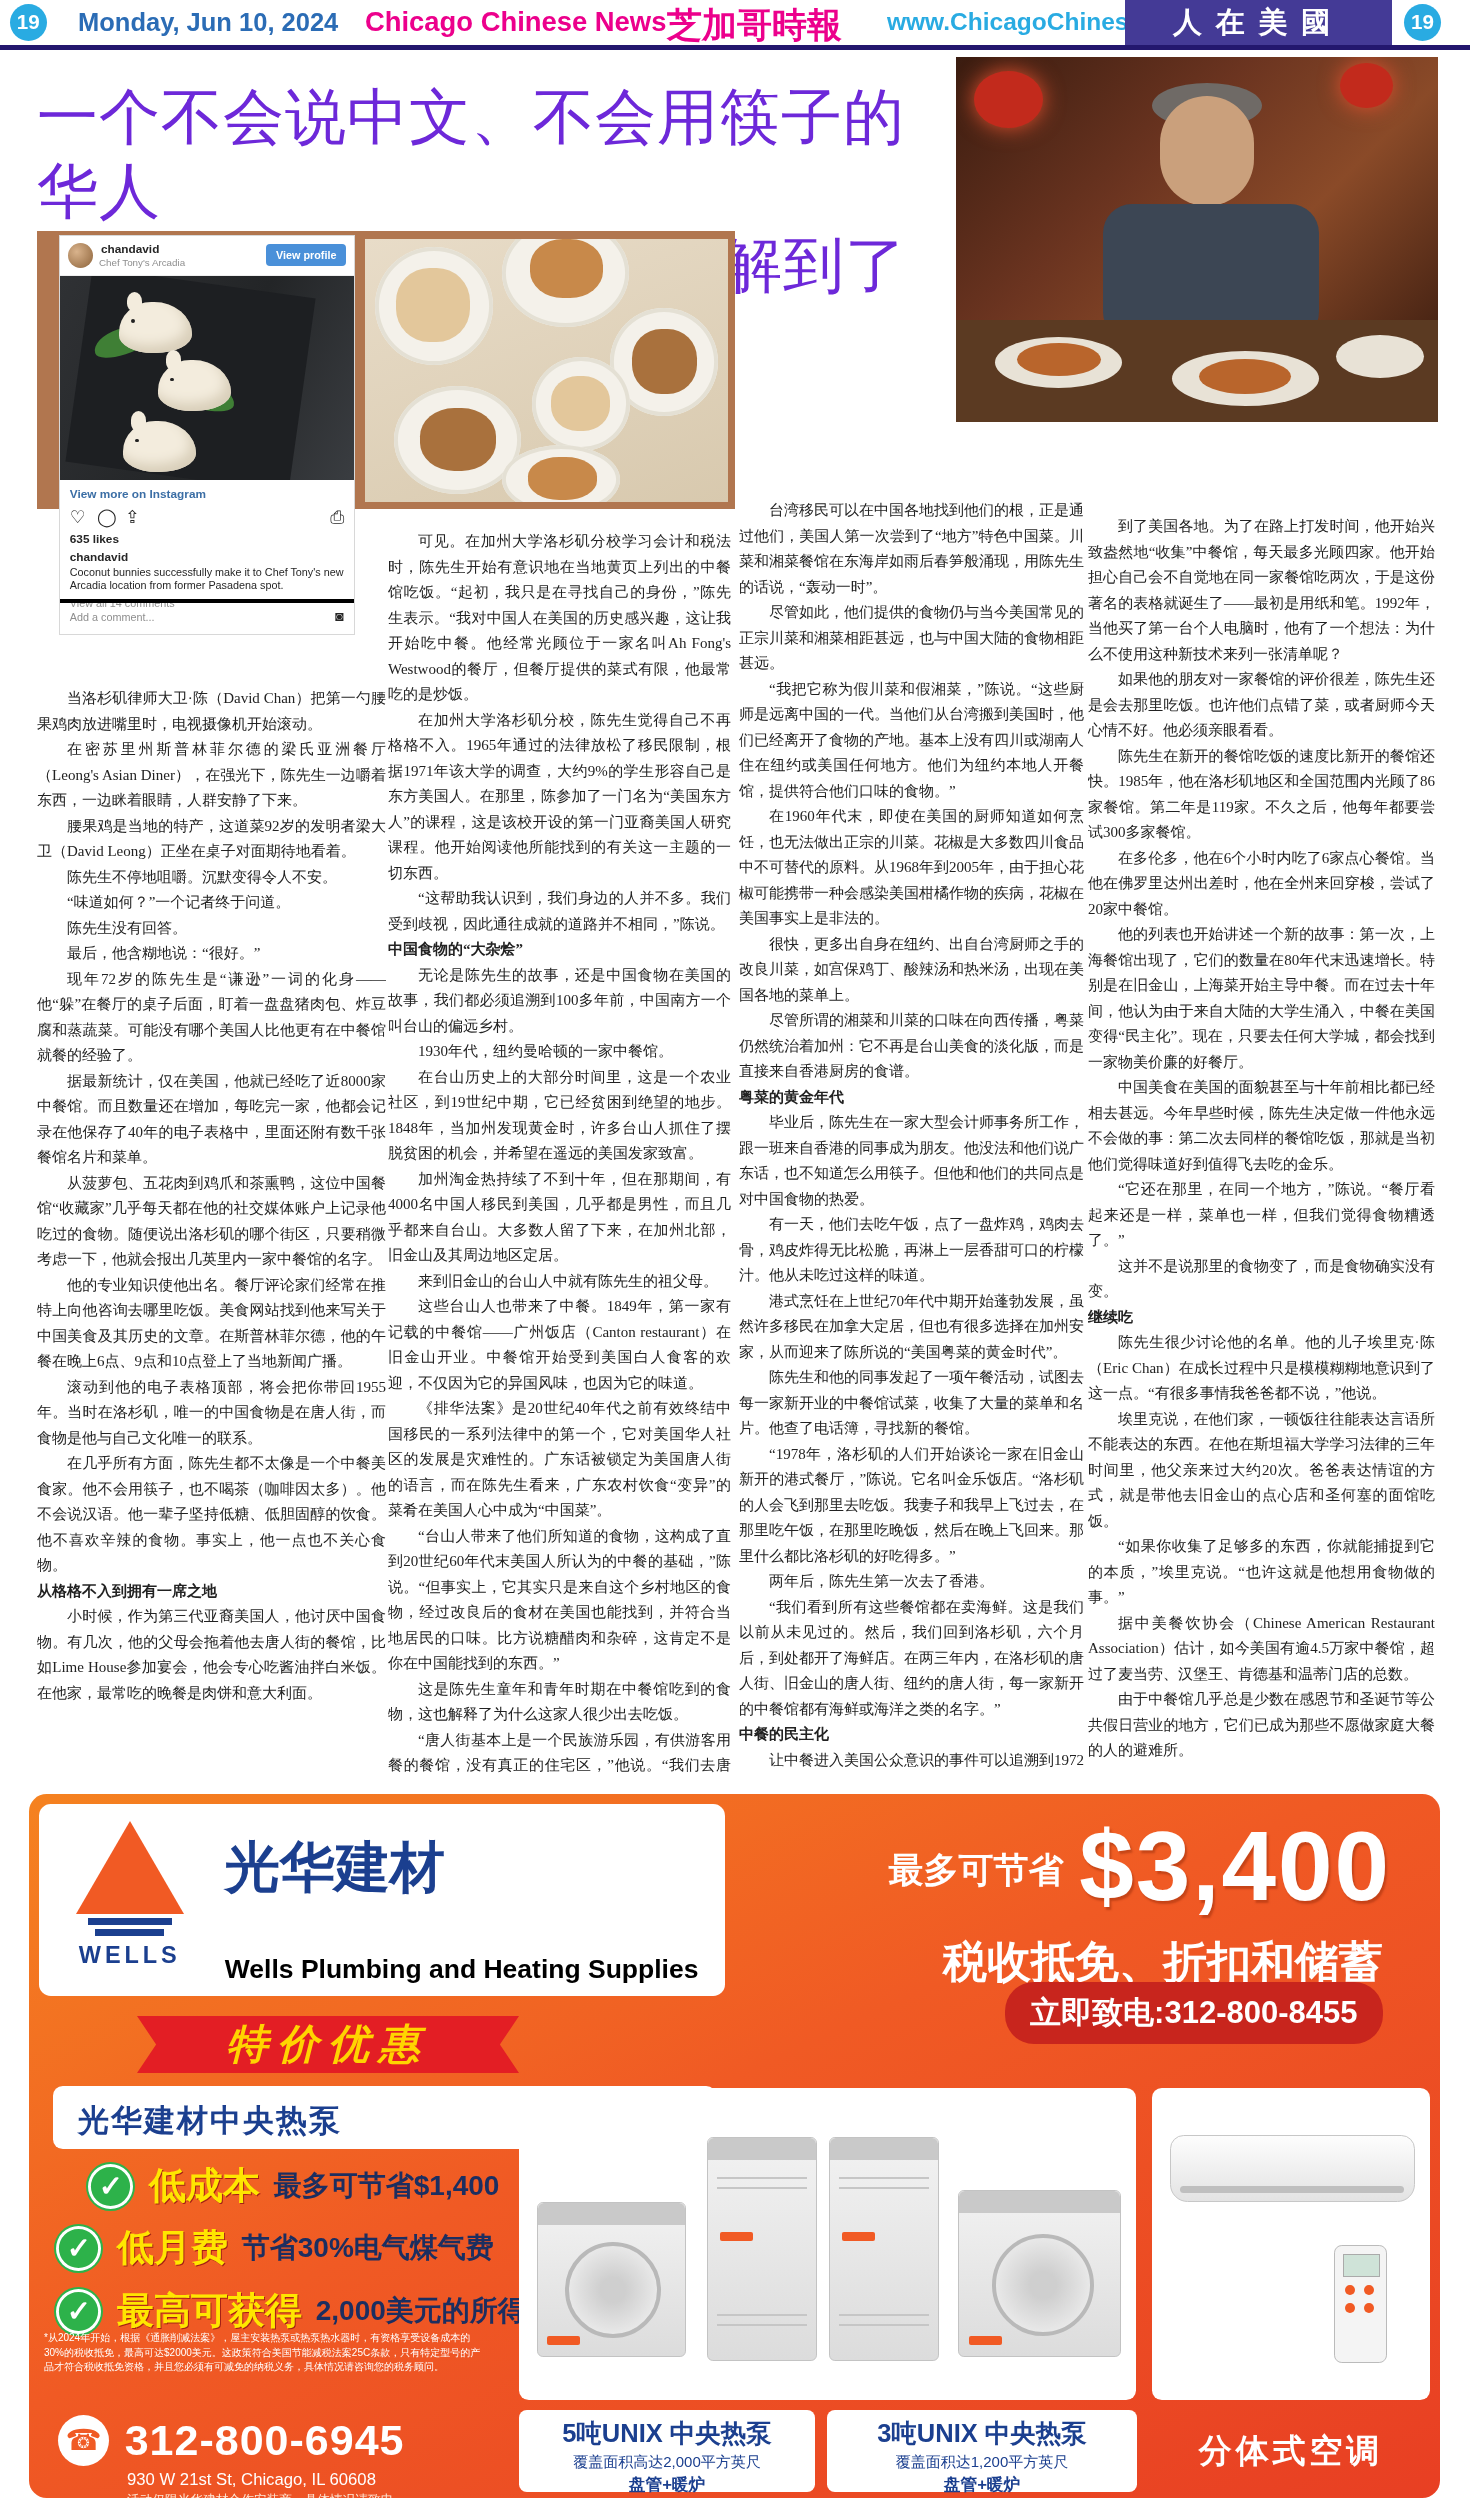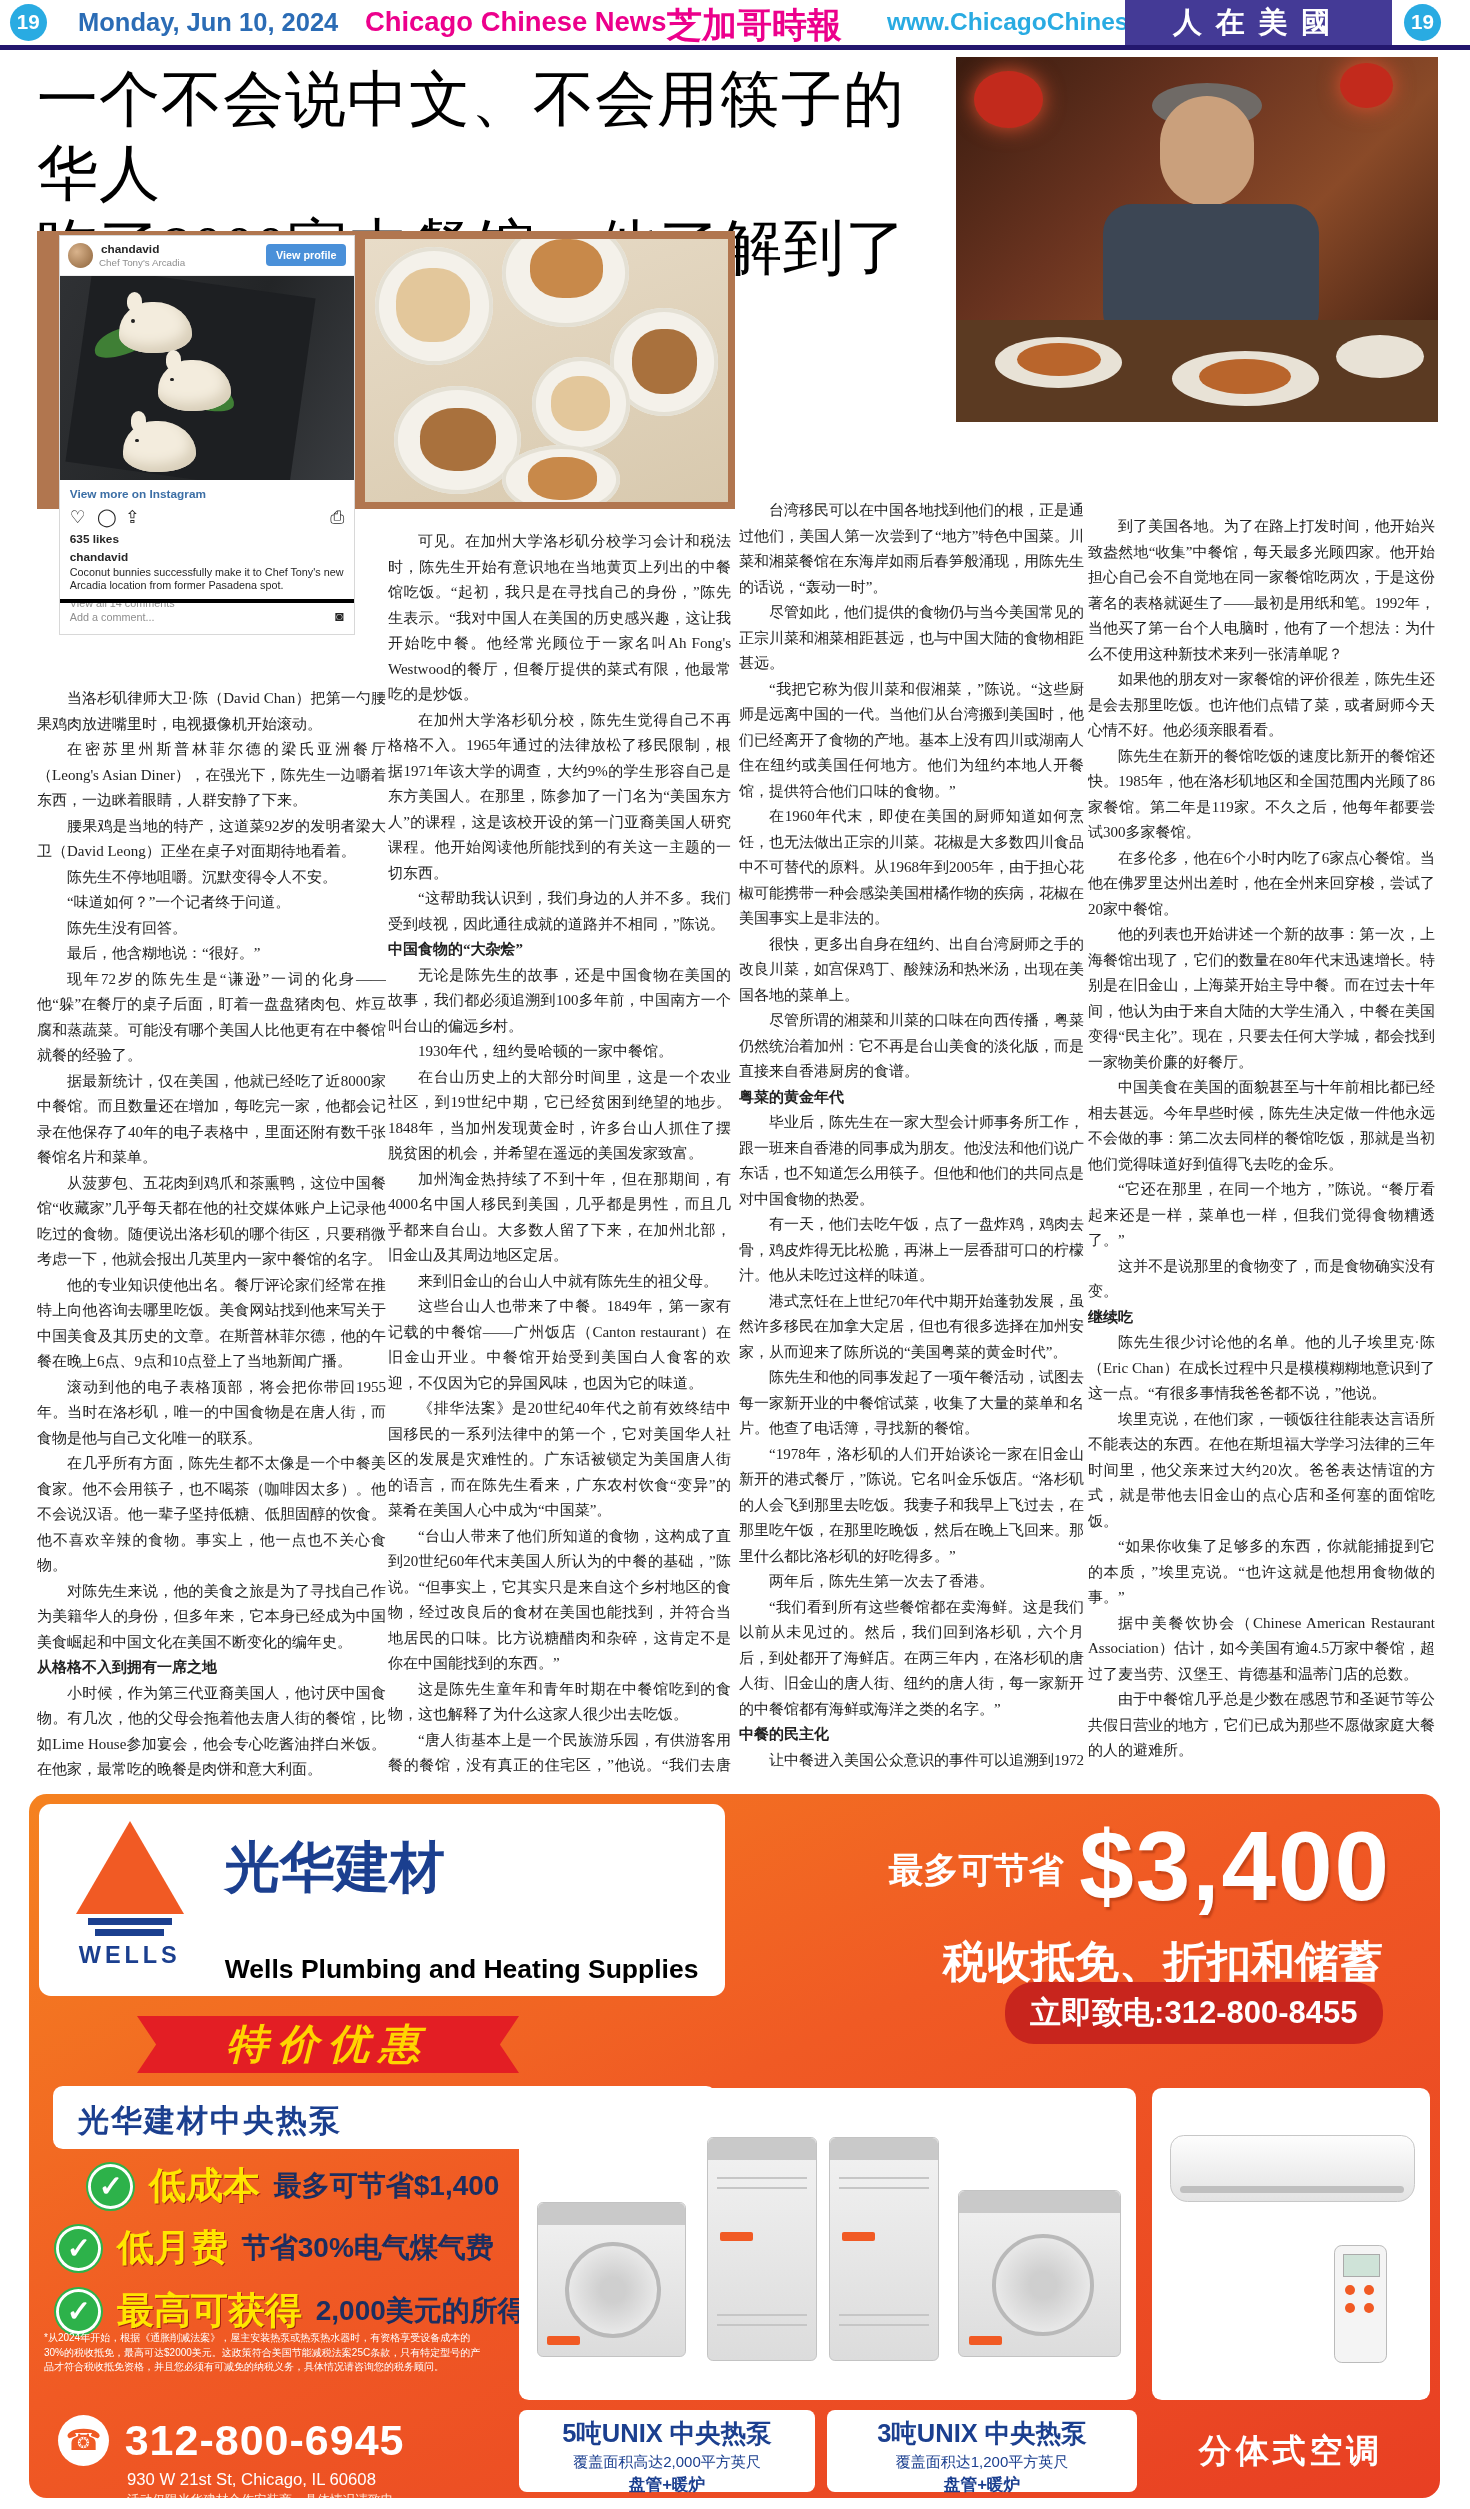--- a/index.html
+++ b/index.html
@@ -15,22 +15,22 @@
   #mast-date{position:absolute;left:78px;top:7.8px;font-size:25.5px;font-weight:bold;color:#2b6cb5;}
   #mast-ccn{position:absolute;left:365px;top:5.9px;font-size:27.4px;font-weight:bold;color:#ec008c;}
   #mast-zh{position:absolute;left:667px;top:2px;font-size:35px;font-weight:bold;color:#ec008c;}
   #mast-site{position:absolute;left:887px;top:7.8px;font-size:24.5px;font-weight:bold;color:#29abe2;}
   #mast-section{position:absolute;left:1125px;top:0;width:267px;height:45px;background:#443a96;
                 color:#fff;font-size:29px;font-weight:bold;display:flex;align-items:center;
                 justify-content:center;letter-spacing:13.7px;}
   #mast-rule{position:absolute;left:0;top:45px;width:1470px;height:4.9px;background:#23176e;}
 
   
-  #headline{position:absolute;left:37px;top:63px;width:916px;font-size:61px;line-height:74px;
-            color:#000000;letter-spacing:1px;}
+  #headline{position:absolute;left:37px;top:81px;width:916px;font-size:61px;line-height:74px;
+            color:#6d28d9;letter-spacing:1px;}
 
   
   #photo-man{position:absolute;left:956px;top:57px;width:482px;height:365px;overflow:hidden;
              background:linear-gradient(135deg,#3a1c10 0%,#6b3420 35%,#8a4a28 60%,#2e150c 100%);}
   #photo-man .lantern{position:absolute;width:69px;height:57px;border-radius:50%;background:#c22a1c;box-shadow:0 0 21.6px #e0512f;}
   #photo-man .head{position:absolute;left:204px;top:39px;width:94px;height:110px;border-radius:47px;
                    background:#caa07c;}
   #photo-man .hair{position:absolute;left:196px;top:25.5px;width:110px;height:45px;border-radius:50%;background:#6f6a66;}
   #photo-man .shirt{position:absolute;left:147px;top:147px;width:216px;height:137px;border-radius:29px;background:#3c4654;}
   #photo-man .table{position:absolute;left:0;top:263px;width:482px;height:102px;background:#5b3a22;}
@@ -240,21 +240,20 @@
       <div class="para">陈先生不停地咀嚼。沉默变得令人不安。</div>
       <div class="para">“味道如何？”一个记者终于问道。</div>
       <div class="para">陈先生没有回答。</div>
       <div class="para">最后，他含糊地说：“很好。”</div>
       <div class="para">现年72岁的陈先生是“谦逊”一词的化身——他“躲”在餐厅的桌子后面，盯着一盘盘猪肉包、炸豆腐和蒸蔬菜。可能没有哪个美国人比他更有在中餐馆就餐的经验了。</div>
       <div class="para">据最新统计，仅在美国，他就已经吃了近8000家中餐馆。而且数量还在增加，每吃完一家，他都会记录在他保存了40年的电子表格中，里面还附有数千张餐馆名片和菜单。</div>
       <div class="para">从菠萝包、五花肉到鸡爪和茶熏鸭，这位中国餐馆“收藏家”几乎每天都在他的社交媒体账户上记录他吃过的食物。随便说出洛杉矶的哪个街区，只要稍微考虑一下，他就会报出几英里内一家中餐馆的名字。</div>
       <div class="para">他的专业知识使他出名。餐厅评论家们经常在推特上向他咨询去哪里吃饭。美食网站找到他来写关于中国美食及其历史的文章。在斯普林菲尔德，他的午餐在晚上6点、9点和10点登上了当地新闻广播。</div>
       <div class="para">滚动到他的电子表格顶部，将会把你带回1955年。当时在洛杉矶，唯一的中国食物是在唐人街，而食物是他与自己文化唯一的联系。</div>
       <div class="para">在几乎所有方面，陈先生都不太像是一个中餐美食家。他不会用筷子，也不喝茶（咖啡因太多）。他不会说汉语。他一辈子坚持低糖、低胆固醇的饮食。他不喜欢辛辣的食物。事实上，他一点也不关心食物。</div>
-      <div class="para">对陈先生来说，他的美食之旅是为了寻找自己作为美籍华人的身份，但多年来，它本身已经成为中国美食崛起和中国文化在美国不断变化的编年史。</div>
       <div class="subhead">从格格不入到拥有一席之地</div>
       <div class="para">小时候，作为第三代亚裔美国人，他讨厌中国食物。有几次，他的父母会拖着他去唐人街的餐馆，比如Lime House参加宴会，他会专心吃酱油拌白米饭。在他家，最常吃的晚餐是肉饼和意大利面。</div>
     </div>
   <div id="col2" class="col">
       <div class="para">可见。在加州大学洛杉矶分校学习会计和税法时，陈先生开始有意识地在当地黄页上列出的中餐馆吃饭。“起初，我只是在寻找自己的身份，”陈先生表示。“我对中国人在美国的历史感兴趣，这让我开始吃中餐。他经常光顾位于一家名叫Ah Fong's Westwood的餐厅，但餐厅提供的菜式有限，他最常吃的是炒饭。</div>
       <div class="para">在加州大学洛杉矶分校，陈先生觉得自己不再格格不入。1965年通过的法律放松了移民限制，根据1971年该大学的调查，大约9%的学生形容自己是东方美国人。在那里，陈参加了一门名为“美国东方人”的课程，这是该校开设的第一门亚裔美国人研究课程。他开始阅读他所能找到的有关这一主题的一切东西。</div>
       <div class="para">“这帮助我认识到，我们身边的人并不多。我们受到歧视，因此通往成就的道路并不相同，”陈说。</div>
       <div class="subhead">中国食物的“大杂烩”</div>
       <div class="para">无论是陈先生的故事，还是中国食物在美国的故事，我们都必须追溯到100多年前，中国南方一个叫台山的偏远乡村。</div>
       <div class="para">1930年代，纽约曼哈顿的一家中餐馆。</div>

